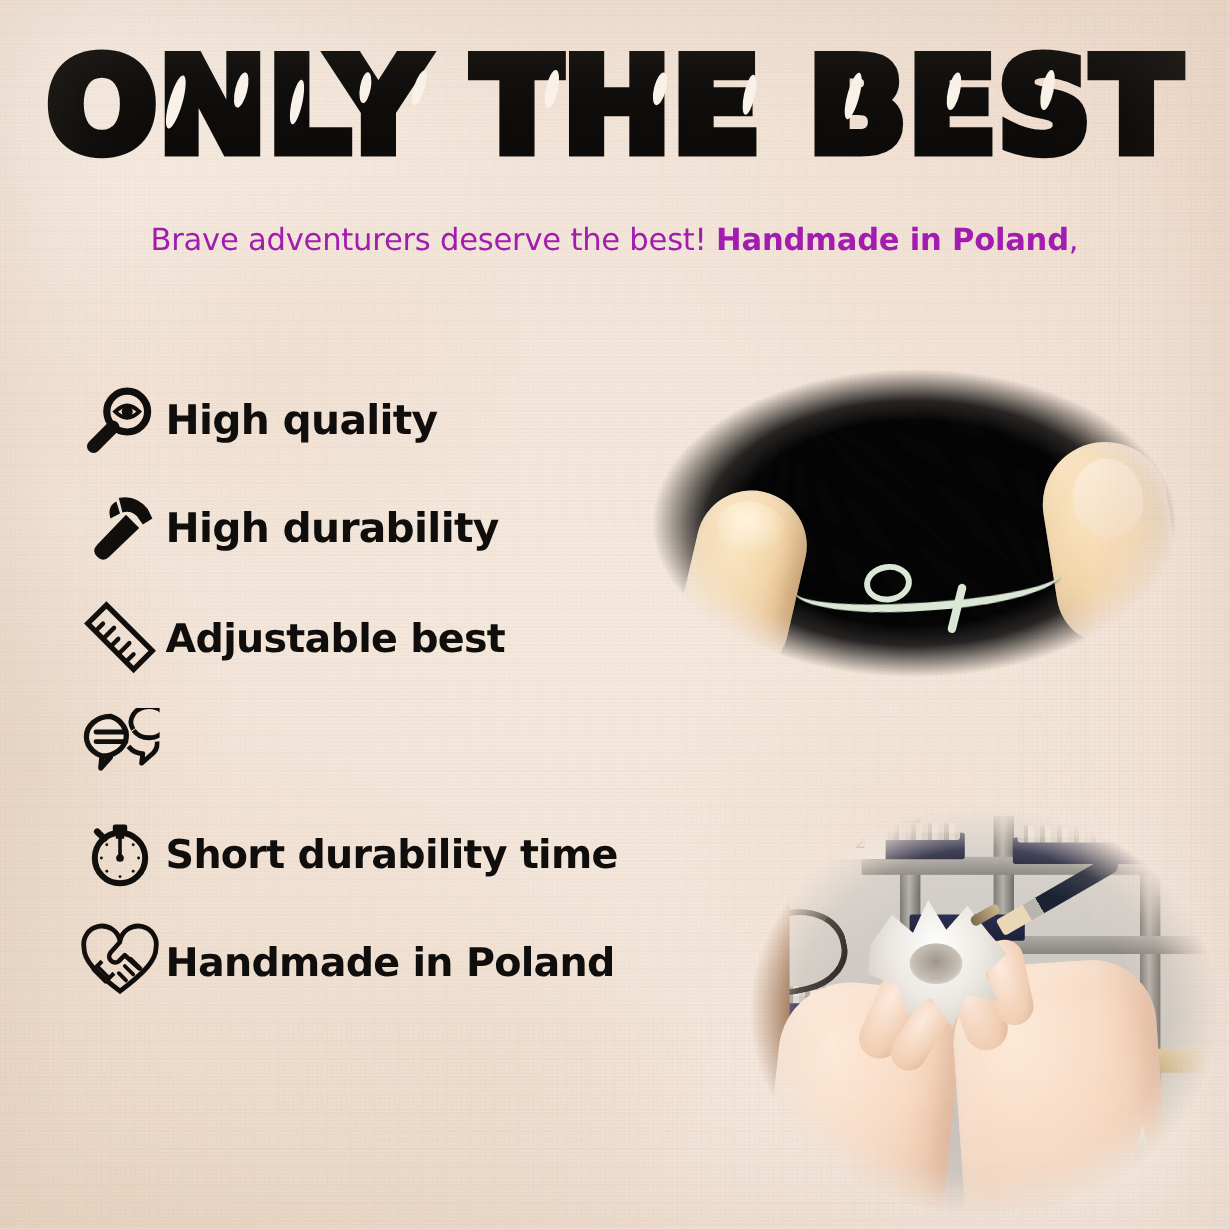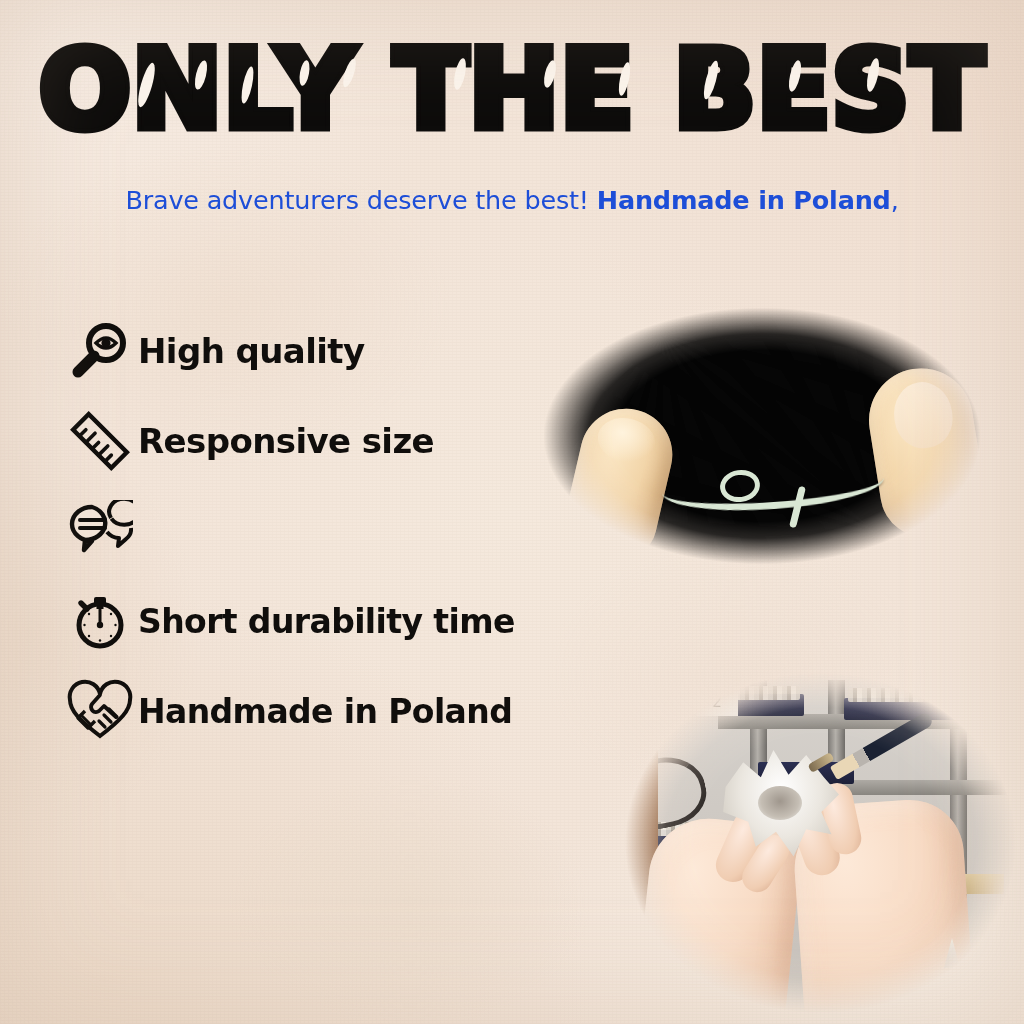--- a/index.html
+++ b/index.html
@@ -81,21 +81,21 @@
   
   .subtitle {
     position: absolute;
     top: 182px;
     left: 86px;
     width: 852px;
     text-align: center;
     font-family: "DejaVu Sans", sans-serif;
     font-size: 25.5px;
     line-height: 1.42;
-    color: #1d4ed8;
+    color: #a21caf;
     letter-spacing: -0.2px;
   }
   .subtitle b { font-weight: bold; }
 
   
   .features {
     position: absolute;
     top: 306px;
     left: 62px;
     width: 700px;
@@ -348,31 +348,41 @@
         <svg width="62" height="62" viewBox="0 0 62 62">
           <circle cx="37" cy="23" r="17" fill="none" stroke="#100e0c" stroke-width="6"></circle>
           <path d="M25 36 L9 52" stroke="#100e0c" stroke-width="11" stroke-linecap="round"></path>
           <path d="M27 23 Q37 13 47 23 Q37 33 27 23 Z" fill="none" stroke="#100e0c" stroke-width="3.4"></path>
           <circle cx="37" cy="23" r="4.6" fill="#100e0c"></circle>
         </svg>
       </span>
       <span class="label">High quality</span>
     </div>
 
+    <div class="feature">
+      <span class="ico">
+        <svg width="62" height="62" viewBox="0 0 62 62">
+          <path d="M30 5 Q44 2 54 14 L58 22 L50 27 L45 20 Q40 15 33 17 Z" fill="#100e0c"></path>
+          <path d="M36 19 L47 30 L22 54 Q17 59 12 54 Q7 49 12 44 Z" fill="#100e0c"></path>
+          <path d="M28 8 Q20 12 23 22 L31 18 Z" fill="#100e0c"></path>
+        </svg>
+      </span>
+      <span class="label">High durability</span>
+    </div>
 
     <div class="feature">
       <span class="ico">
         <svg width="62" height="62" viewBox="0 0 62 62">
           <g transform="rotate(-45 31 31)">
             <rect x="20" y="4" width="22" height="54" fill="none" stroke="#100e0c" stroke-width="4.4"></rect>
             <path d="M20 13 h9 M20 22 h13 M20 31 h9 M20 40 h13 M20 49 h9" stroke="#100e0c" stroke-width="3.6" stroke-linecap="round"></path>
           </g>
         </svg>
       </span>
-      <span class="label">Responsive size</span>
+      <span class="label">Adjustable best</span>
     </div>
 
     <div class="feature">
       <span class="ico">
         <svg width="66" height="62" viewBox="0 0 66 62">
           <path d="M44 18 a15 13 0 1 1 0.4 0.6 M40 32 q5 6 12 6 l-1 8 8 -7 a15 13 0 0 0 5 -11" fill="none" stroke="#100e0c" stroke-width="4" stroke-linejoin="round"></path>
           <path d="M25 7 a20 17 0 1 0 0 34 l-8 9 1 -10 a20 17 0 0 0 7 -33 Z" fill="#f3e5d9" stroke="#100e0c" stroke-width="4.4" stroke-linejoin="round"></path>
           <path d="M13 20 h25 M13 28 h25" stroke="#100e0c" stroke-width="4" stroke-linecap="round"></path>
         </svg>
       </span>

